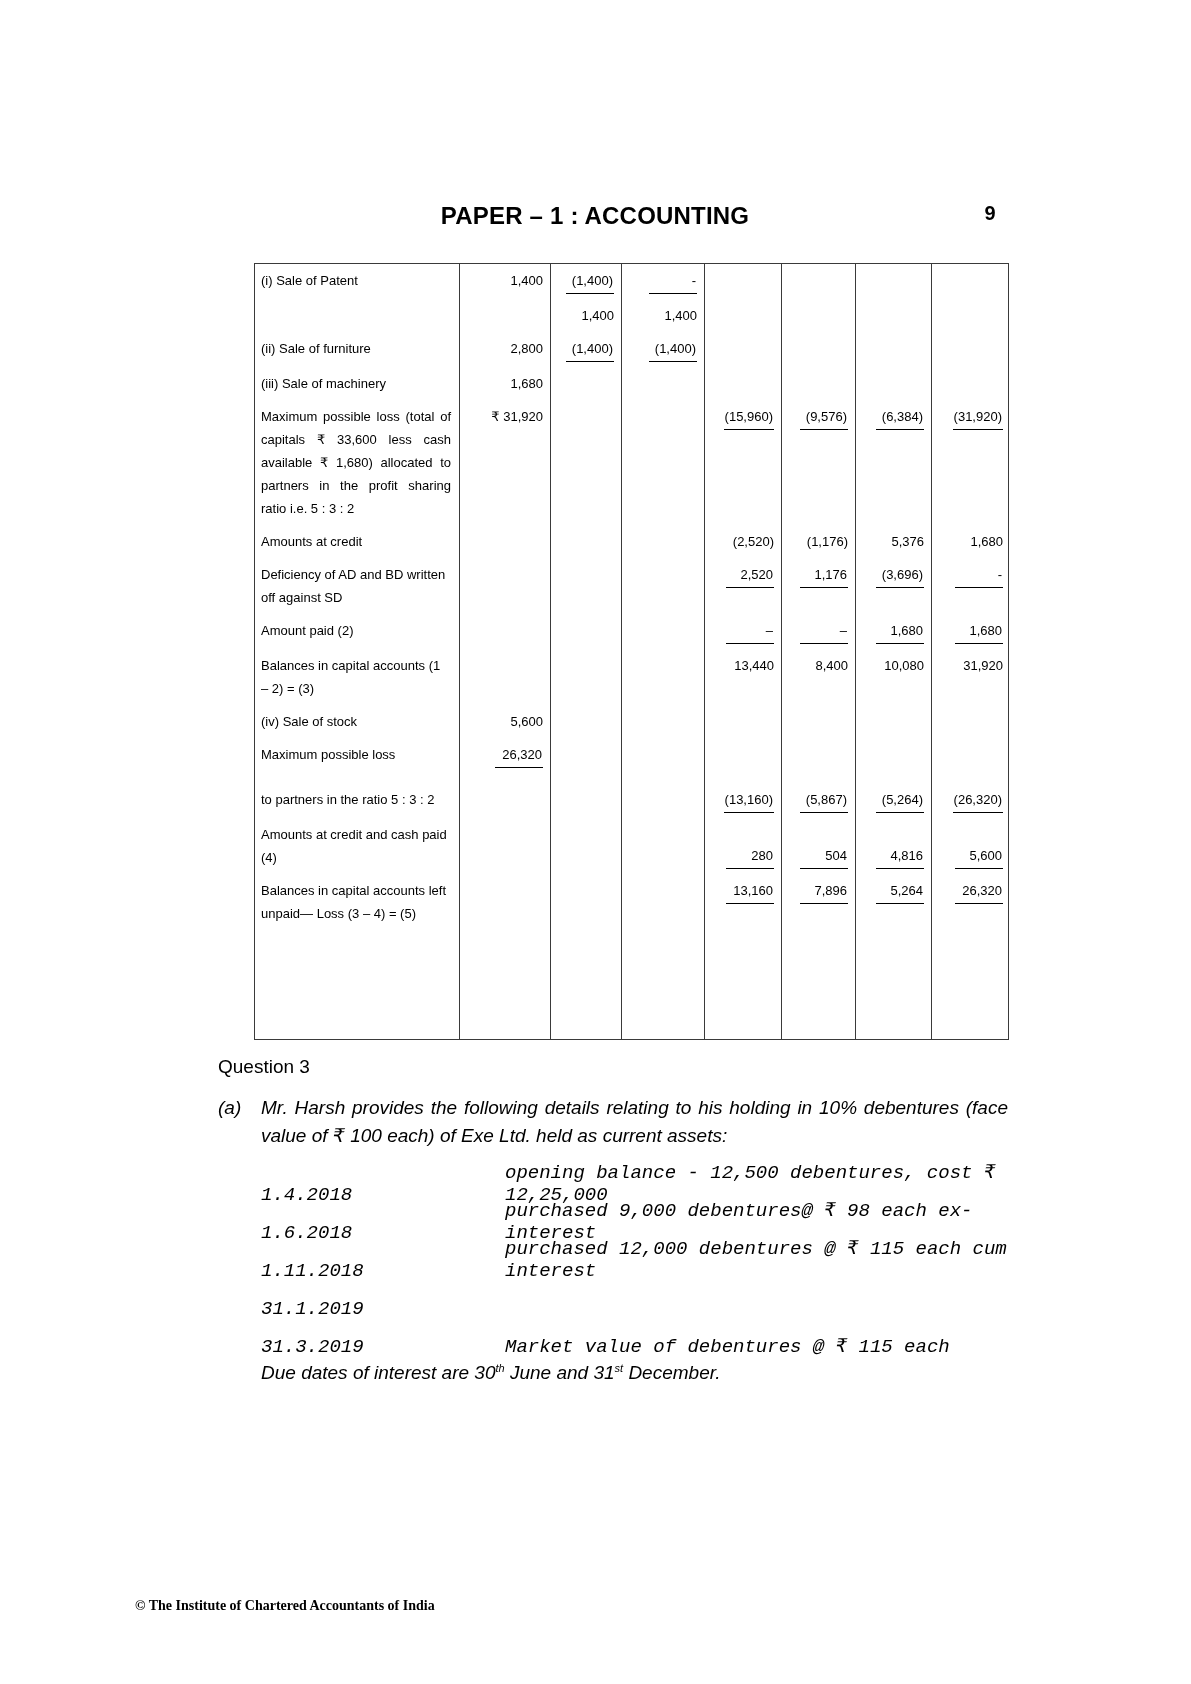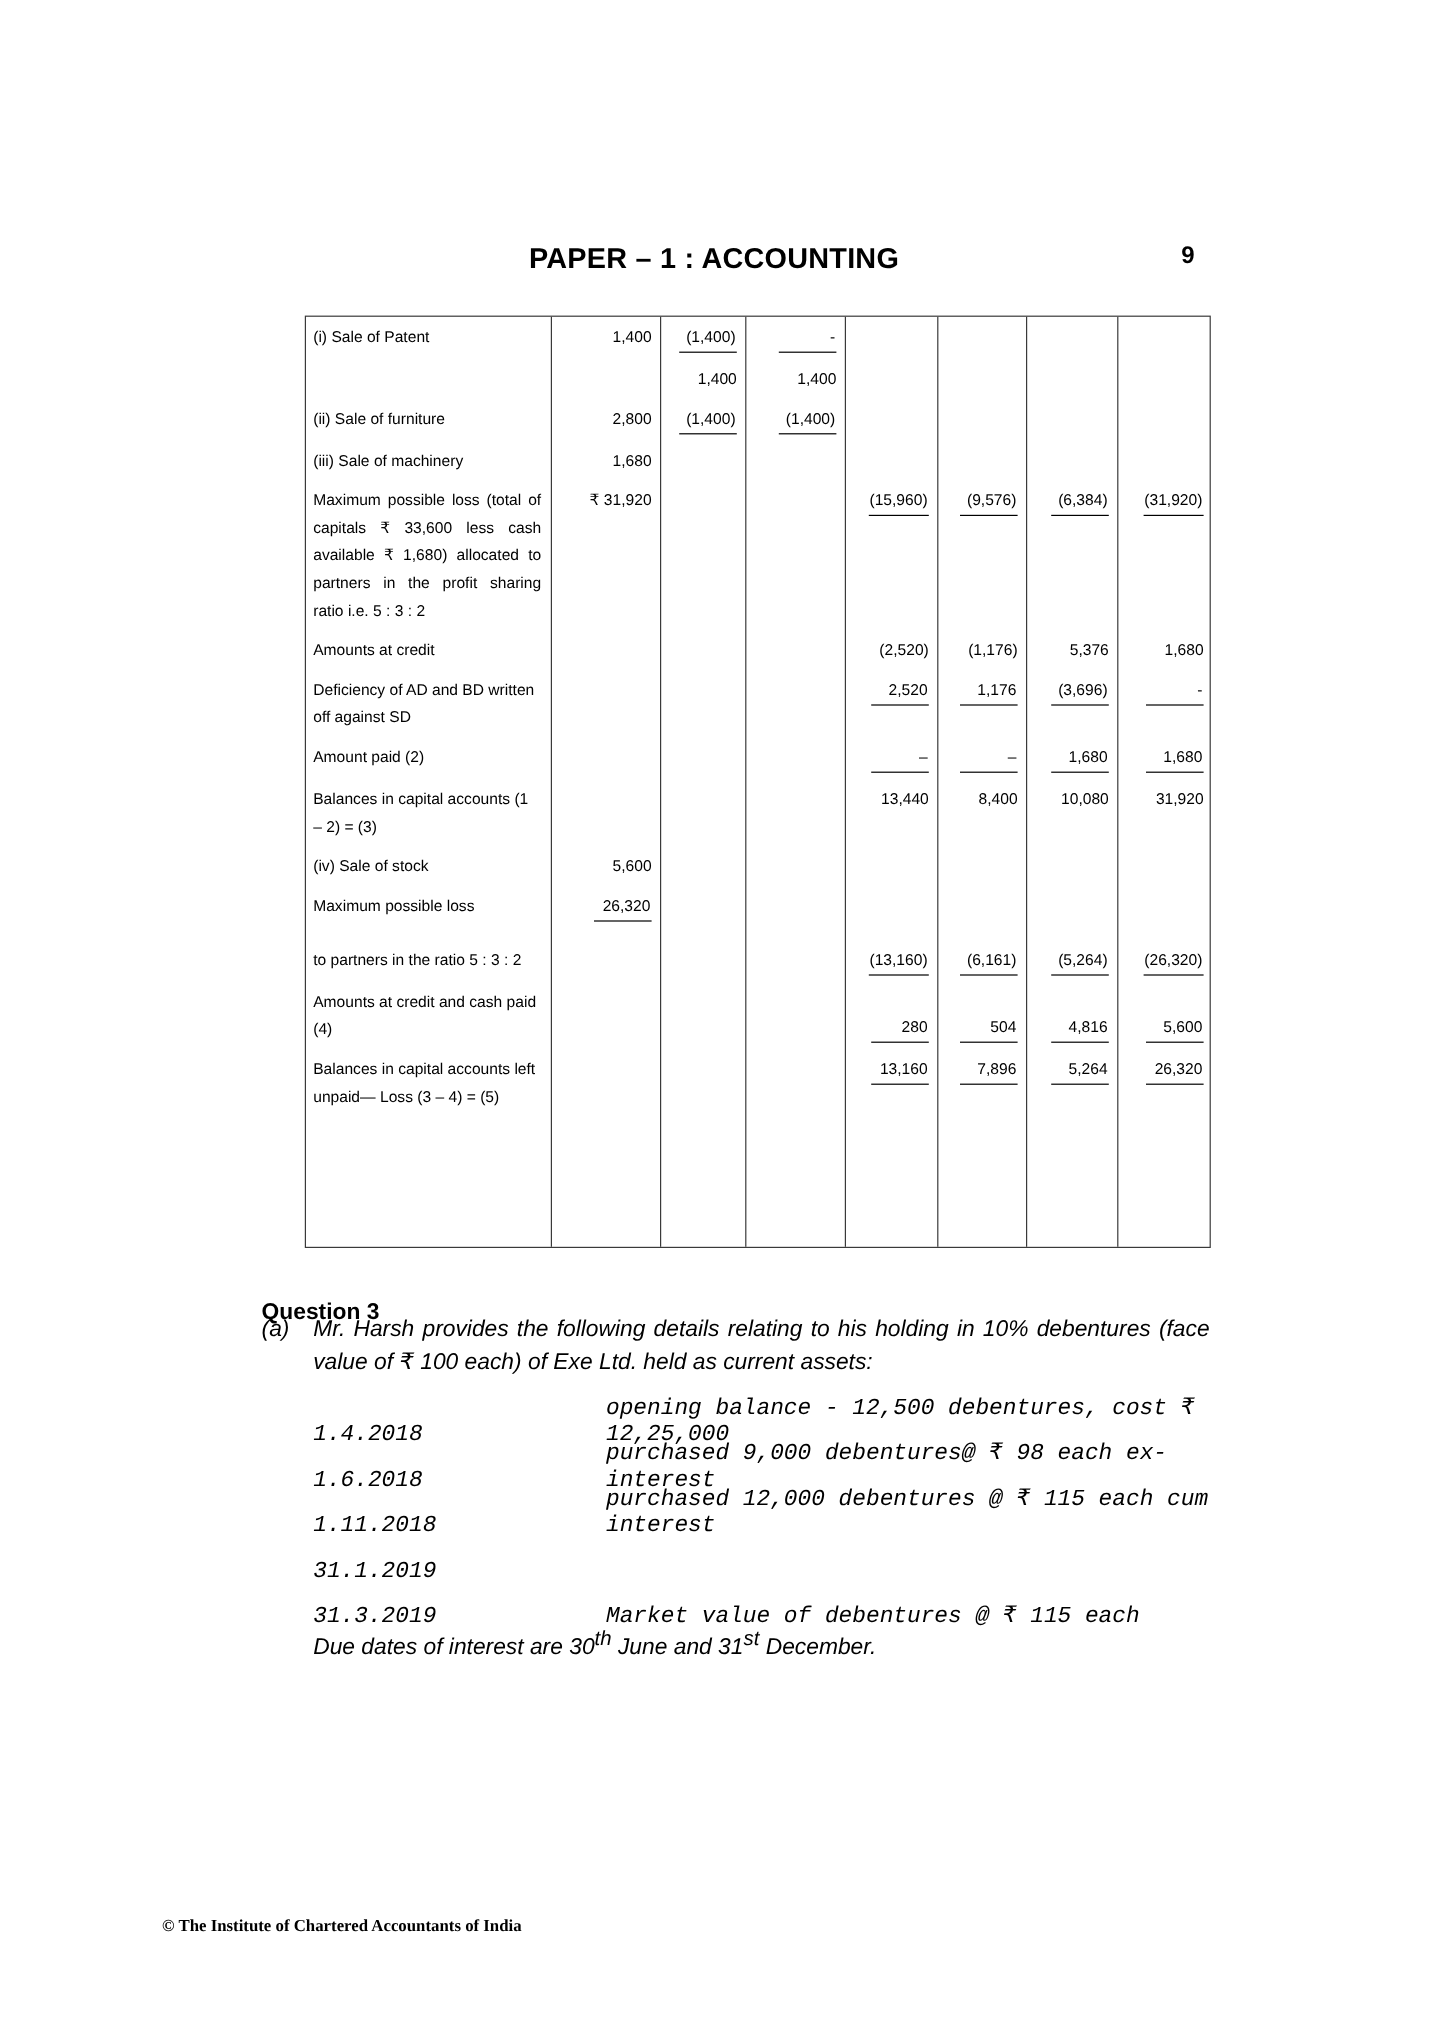--- a/index.html
+++ b/index.html
@@ -27,33 +27,33 @@
   .t-row{display:grid;grid-template-columns:204px 91px 71px 83px 77px 74px 76px 79px;}
   .t-row.sp{margin-top:10px;}
   .cell{padding:0 7px 0 4px;box-sizing:border-box;}
   .cell.c0{padding-left:6px;padding-right:8px;}
   .cell.c0.just{text-align:justify;}
   .cell.cv{display:flex;justify-content:flex-end;align-items:flex-start;text-align:right;}
   .t-row.vbottom .cell.cv{align-items:flex-end;}
   .num{display:inline-block;white-space:nowrap;}
   .num.u{border-bottom:1.5px solid #000;min-width:46px;text-align:right;padding:0 1px 1px 1px;}
   
-  .q-head{position:absolute;left:218px;top:1056px;font-size:19px;font-weight:bold;margin-top:27px;}
+  .q-head{position:absolute;left:218px;top:1056px;font-size:19px;font-weight:normal;}
   .q-para{
     position:absolute;left:218px;top:1094px;width:790px;
     font-style:italic;font-size:19px;line-height:28px;display:flex;
   }
   .q-part{width:43px;flex:0 0 43px;}
   .q-intro{flex:1;text-align:justify;}
   .q-items{position:absolute;left:261px;top:1168px;width:760px;font-style:italic;font-size:19px;}
   .q-item{display:flex;height:38px;align-items:flex-end;font-family:Liberation Mono, monospace;}
   .q-date{width:244px;flex:0 0 244px;}
   .q-desc{flex:1;}
   .q-due{position:absolute;left:261px;top:1362px;font-style:italic;font-size:19px;}
-  .q-due sup{font-size:17px;line-height:0;}
+  .q-due sup{font-size:11px;line-height:0;}
   
   .footer{
     position:absolute;left:135px;top:1598px;
     font-family:"Liberation Serif","DejaVu Serif",serif;
     font-size:14px;font-weight:bold;
   }
 </style>
 </head>
 <body>
 
@@ -254,21 +254,21 @@
       </div>
       <div class="t-row sp vbottom">
         <div class="cell c0">to partners in the ratio 5 : 3 : 2</div>
         <div class="cell cv"></div>
         <div class="cell cv"></div>
         <div class="cell cv"></div>
         <div class="cell cv">
           <span class="num u">(13,160)</span>
         </div>
         <div class="cell cv">
-          <span class="num u">(6,161)</span>
+          <span class="num u">(5,867)</span>
         </div>
         <div class="cell cv">
           <span class="num u">(5,264)</span>
         </div>
         <div class="cell cv">
           <span class="num u">(26,320)</span>
         </div>
       </div>
       <div class="t-row sp vbottom">
         <div class="cell c0">Amounts at credit and cash paid (4)</div>

